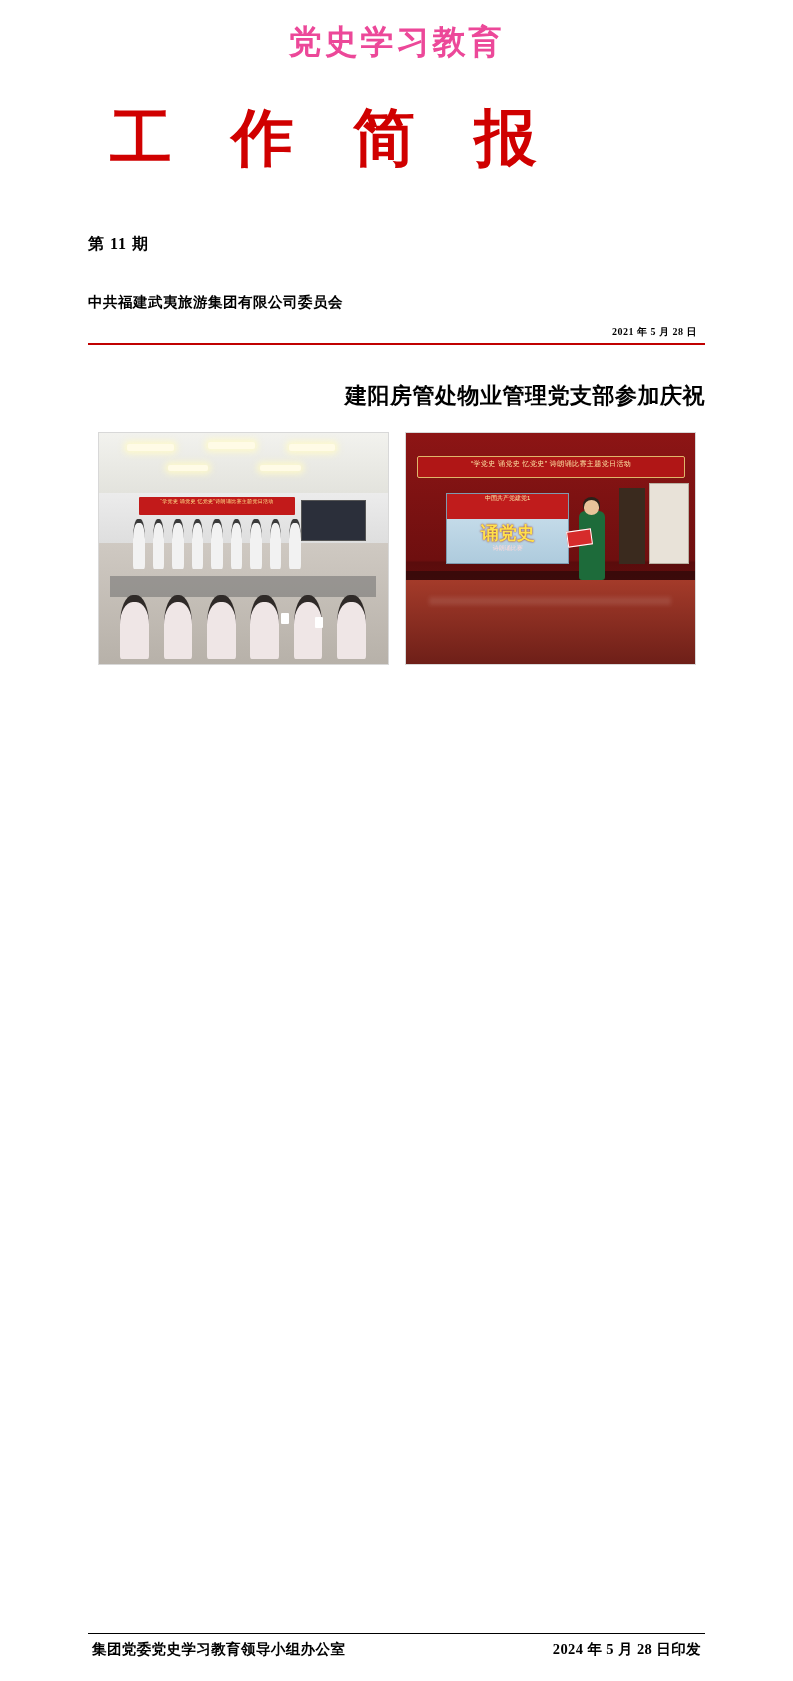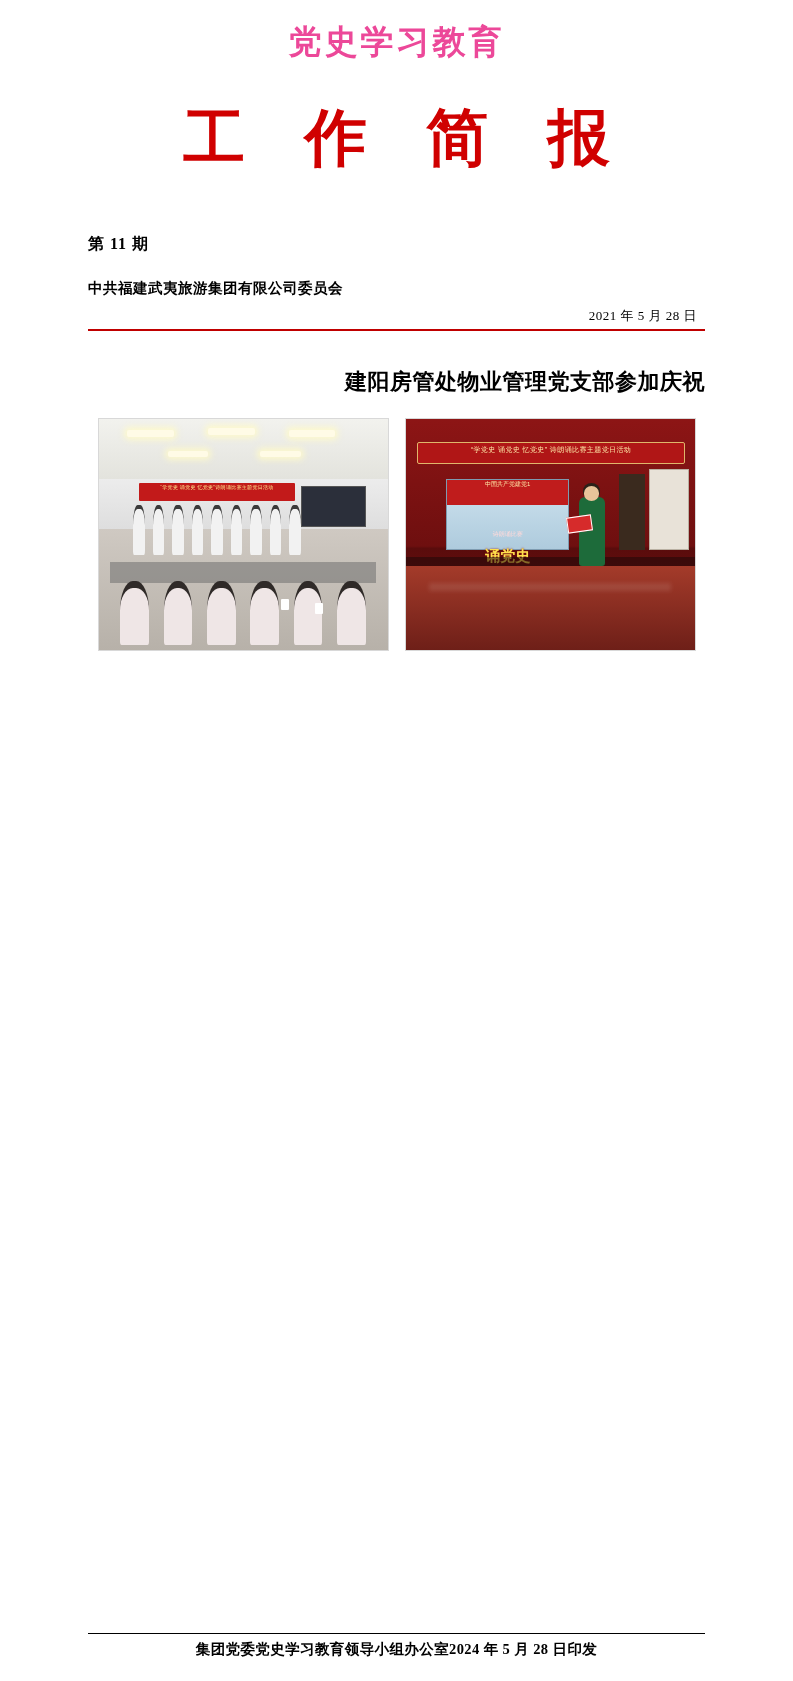--- a/index.html
+++ b/index.html
@@ -28,54 +28,54 @@
     text-align: center;
     font-family: "Liberation Serif", "DejaVu Serif", serif;
     font-weight: bold;
     font-size: 33px;
     letter-spacing: 3px;
     color: #ec4899;
     margin-top: 24px;
     line-height: 1.1;
   }
   .masthead-main {
-    text-align: center;
+    text-align: left;
     font-family: "Liberation Serif", "DejaVu Serif", serif;
     font-weight: bold;
     font-size: 62px;
     color: #d00000;
     letter-spacing: 22px;
     margin-top: 44px;
     line-height: 1.1;
     text-indent: 22px;
   }
   .issue-no {
     font-size: 16px;
     font-weight: bold;
     margin-top: 62px;
     letter-spacing: 1px;
   }
 
   .org-block {
-    margin-top: 22px;
+    margin-top: 36px;
     position: relative;
     height: 48px;
   }
   .org-line {
     font-size: 14.5px;
     font-weight: bold;
     line-height: 1.55;
     letter-spacing: 0.5px;
   }
   .org-date {
     position: absolute;
     right: 8px;
     bottom: 0px;
-    font-size: 13px;
-    font-weight: normal;
+    font-size: 10px;
+    font-weight: bold;
     letter-spacing: 0.5px;
   }
   .red-rule {
     height: 2px;
     background: #c00000;
     margin-top: 4px;
     width: 617px;
     margin-left: auto;
     margin-right: auto;
   }
@@ -189,22 +189,22 @@
     background: linear-gradient(#cfe3ef, #aecbdd);
     border:1px solid #7e9bb0;
   }
   .p2-screen-red {
     position:absolute; left:0; top:0; width:100%; height:36%;
     background:#c01c1c; color:#ffe9a8; font-size:6px; text-align:center;
     line-height:1.6; font-family:"Liberation Sans", sans-serif; overflow:hidden;
   }
   .p2-screen-txt {
     position:absolute; left:6%; top:40%; width:88%;
-    color:#ffe14d; font-size:15px; font-weight:bold; text-align:center;
-    font-family:"Liberation Serif", serif; text-shadow:0 0 2px #8a0b0b;margin-top:40px;
+    color:#ffe14d; font-size:18px; font-weight:bold; text-align:center;
+    font-family:"Liberation Serif", serif; text-shadow:0 0 2px #8a0b0b;
   }
   .p2-screen-sub {
     position:absolute; left:6%; top:72%; width:88%;
     color:#ffd9d9; font-size:6px; text-align:center;
     font-family:"Liberation Sans", sans-serif;
   }
   .p2-person-body {
     position:absolute; left:60%; top:34%; width:9%; height:30%;
     background:#1d6b3a; border-radius:6px 6px 3px 3px;
   }
@@ -245,21 +245,21 @@
     right: 88px;
     bottom: 46px;
   }
   .footer-rule {
     height: 1.5px;
     background: #000;
     width: 100%;
   }
   .footer-row {
     display: flex;
-    justify-content: center;
+    justify-content: space-between;
     font-size: 14.5px;
     font-weight: bold;
     padding: 6px 4px 0 4px;
     letter-spacing: 0.4px;
   }
   .page-num {
     position: absolute;
     left: 0;
     right: 0;
     bottom: 10px;

